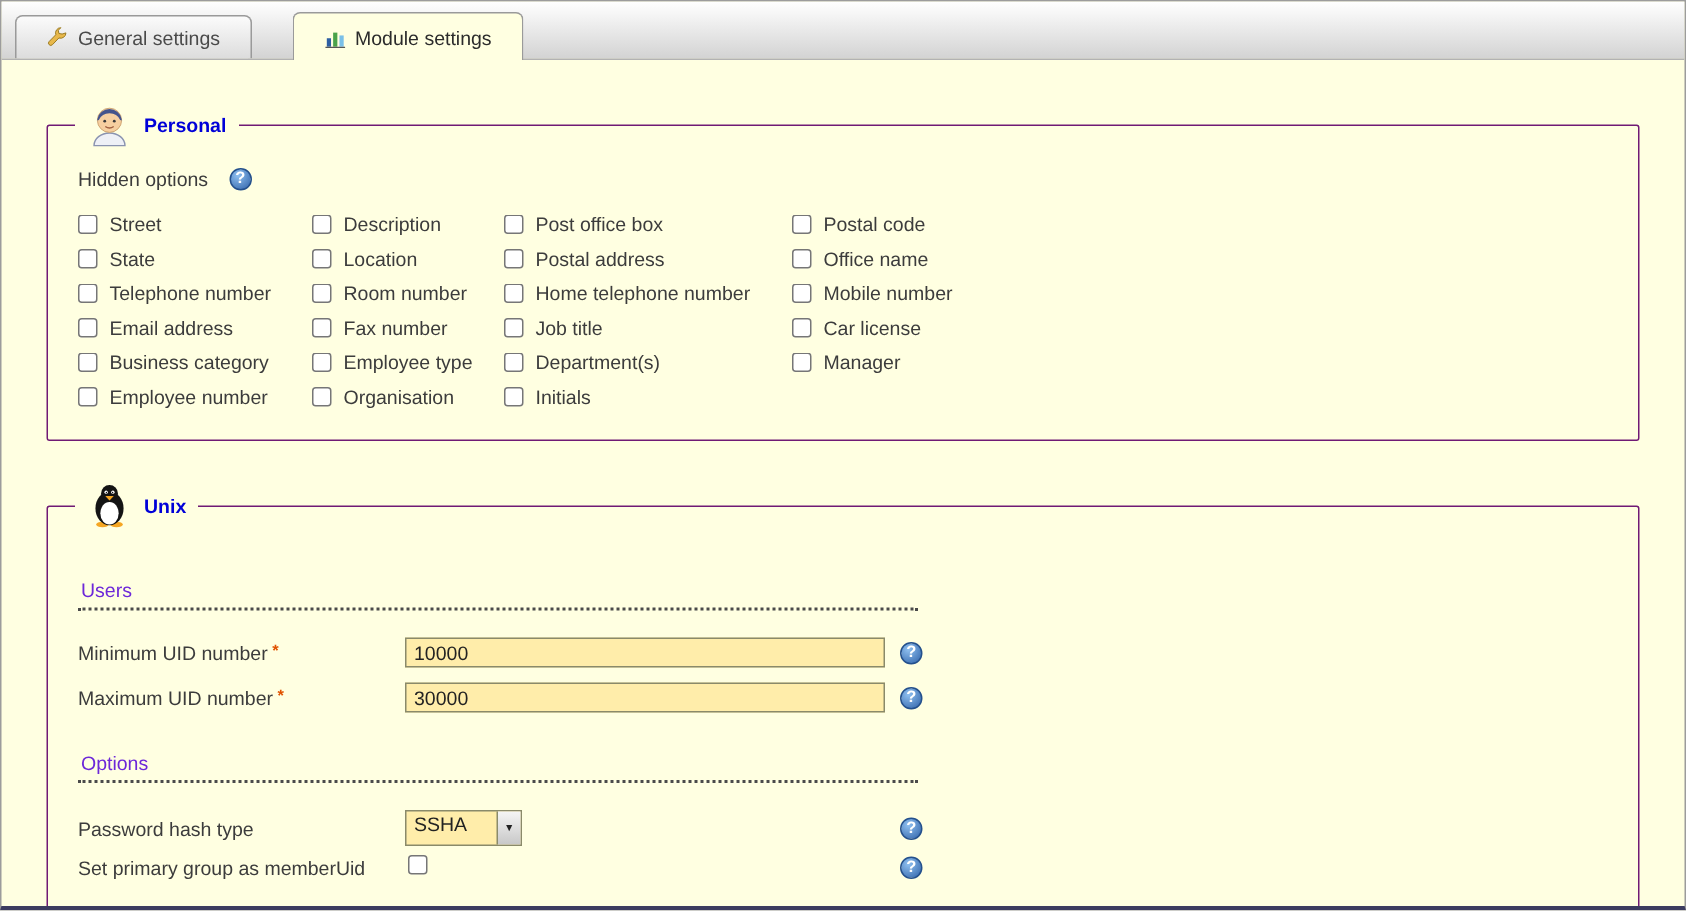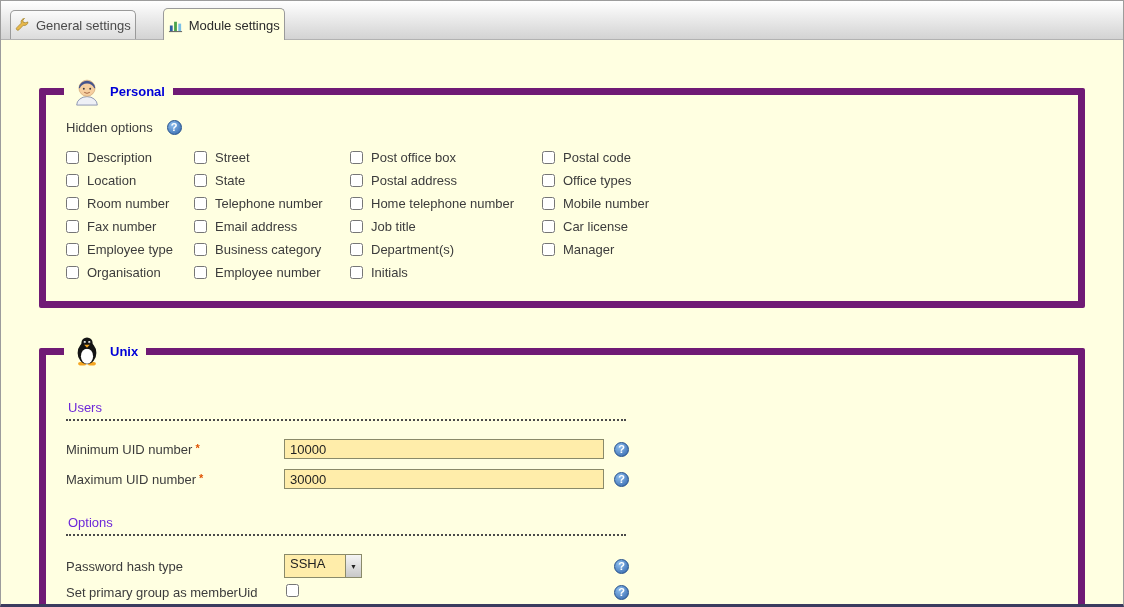--- a/index.html
+++ b/index.html
@@ -24,21 +24,21 @@
     background: linear-gradient(#ffffff, #d3d3d3);
     border-bottom: 1px solid #b2b2b2;
     display: flex;
     align-items: flex-end;
     padding-left: 9px;
   }
   .tab {
     display: flex;
     align-items: center;
     gap: 6px;
-    padding: 7px 4px 6px;
+    padding: 7px 20px 6px;
     margin-right: 5px;
     background: linear-gradient(#fbfbfb, #dcdcdc);
     border: 1px solid #9a9a9a;
     border-bottom: none;
     border-radius: 5px 5px 0 0;
     font-size: 13px;
     color: #4a4a4a;
     cursor: pointer;
     white-space: nowrap;
   }
@@ -53,23 +53,23 @@
     margin-left: 22px;
   }
   .tabicon { width: 15px; height: 15px; display: inline-flex; }
   
   .content {
     flex: 1;
     padding: 28px 30px 0;
     overflow: hidden;
   }
   fieldset {
-    border: 7px solid #701a75;
+    border: 1px solid #701a75;
     border-radius: 2px;
-    margin: 8px;
+    margin: 0;
     padding: 6px 16px 16px;
   }
   fieldset.personal { padding-bottom: 22px; }
   fieldset.unix { margin-top: 28px; padding-bottom: 14px; }
   legend {
     display: flex;
     align-items: center;
     gap: 8px;
     padding: 0 8px;
     margin-left: 2px;
@@ -220,20 +220,46 @@
         </span>
         <span class="legend-title">Personal</span>
       </legend>
 
       <div class="hidden-row">
         <span>Hidden options</span>
         <span class="help">?</span>
       </div>
 
       <div class="cbgrid">
+        <div class="cbcol c2">
+          <label class="cb">
+              <input type="checkbox" style="">
+              <span>Street</span>
+            </label>
+          <label class="cb">
+              <input type="checkbox" style="">
+              <span>State</span>
+            </label>
+          <label class="cb">
+              <input type="checkbox" style="">
+              <span>Telephone number</span>
+            </label>
+          <label class="cb">
+              <input type="checkbox" style="">
+              <span>Email address</span>
+            </label>
+          <label class="cb">
+              <input type="checkbox" style="">
+              <span>Business category</span>
+            </label>
+          <label class="cb">
+              <input type="checkbox" style="">
+              <span>Employee number</span>
+            </label>
+        </div>
         <div class="cbcol c1">
           <label class="cb">
               <input type="checkbox" style="">
               <span>Description</span>
             </label>
           <label class="cb">
               <input type="checkbox" style="">
               <span>Location</span>
             </label>
           <label class="cb">
@@ -244,46 +270,20 @@
               <input type="checkbox" style="">
               <span>Fax number</span>
             </label>
           <label class="cb">
               <input type="checkbox" style="">
               <span>Employee type</span>
             </label>
           <label class="cb">
               <input type="checkbox" style="">
               <span>Organisation</span>
-            </label>
-        </div>
-        <div class="cbcol c2">
-          <label class="cb">
-              <input type="checkbox" style="">
-              <span>Street</span>
-            </label>
-          <label class="cb">
-              <input type="checkbox" style="">
-              <span>State</span>
-            </label>
-          <label class="cb">
-              <input type="checkbox" style="">
-              <span>Telephone number</span>
-            </label>
-          <label class="cb">
-              <input type="checkbox" style="">
-              <span>Email address</span>
-            </label>
-          <label class="cb">
-              <input type="checkbox" style="">
-              <span>Business category</span>
-            </label>
-          <label class="cb">
-              <input type="checkbox" style="">
-              <span>Employee number</span>
             </label>
         </div>
         <div class="cbcol c3">
           <label class="cb">
               <input type="checkbox" style="">
               <span>Post office box</span>
             </label>
           <label class="cb">
               <input type="checkbox" style="">
               <span>Postal address</span>
@@ -305,21 +305,21 @@
               <span>Initials</span>
             </label>
         </div>
         <div class="cbcol c4">
           <label class="cb">
               <input type="checkbox" style="">
               <span>Postal code</span>
             </label>
           <label class="cb">
               <input type="checkbox" style="">
-              <span>Office types</span>
+              <span>Office name</span>
             </label>
           <label class="cb">
               <input type="checkbox" style="">
               <span>Mobile number</span>
             </label>
           <label class="cb">
               <input type="checkbox" style="">
               <span>Car license</span>
             </label>
           <label class="cb">

